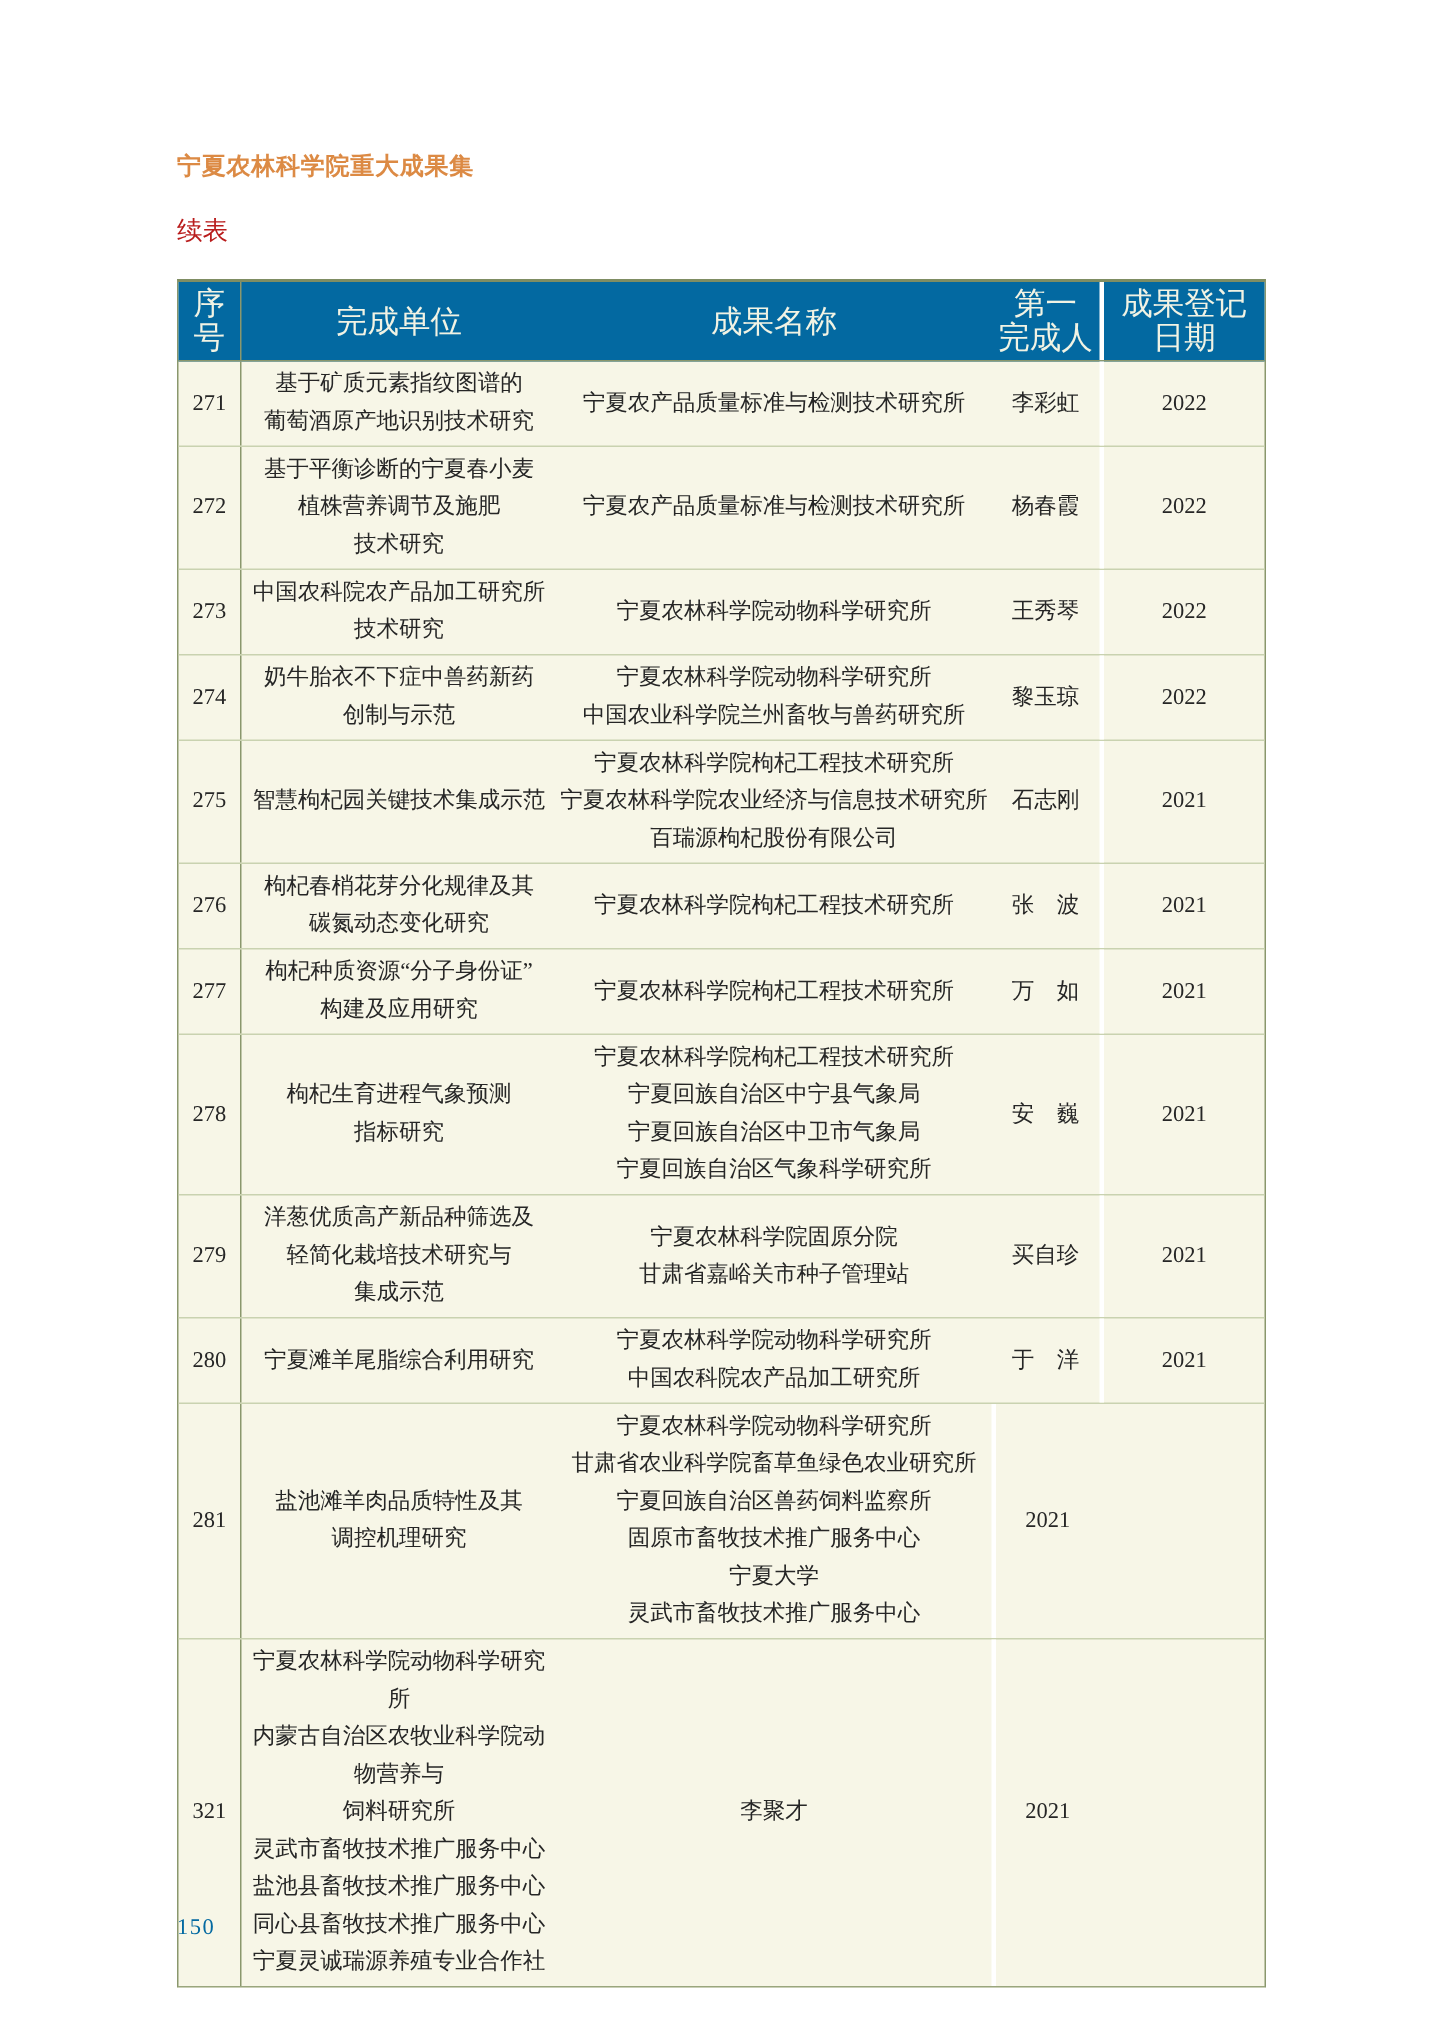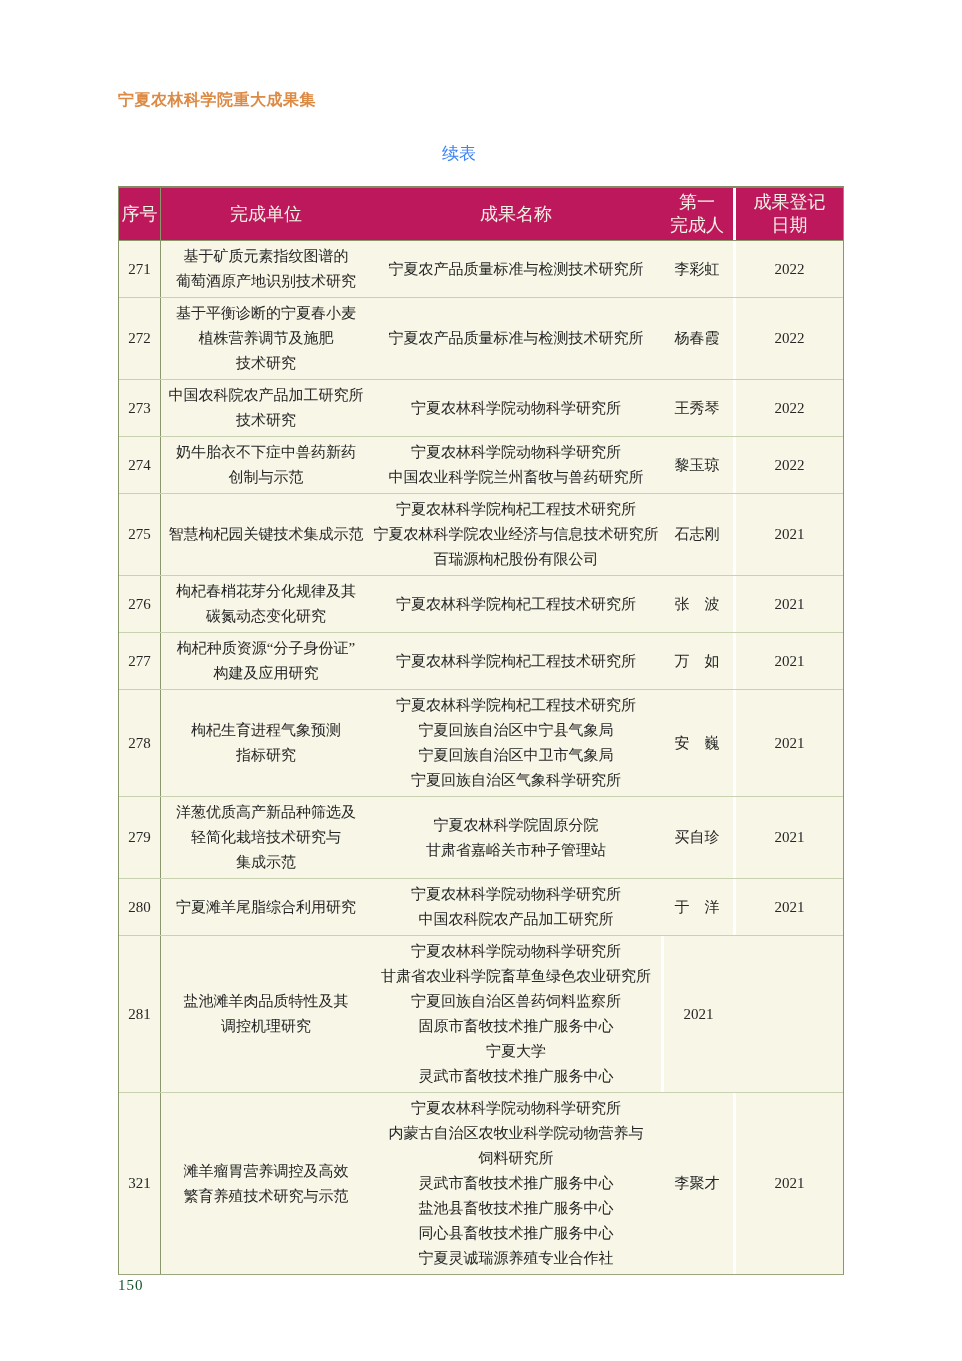--- a/index.html
+++ b/index.html
@@ -6,57 +6,57 @@
   html, body { width: 962px; height: 1361px; }
   body {
     position: relative;
     background: #ffffff;
     font-family: "Liberation Serif", serif;
     color: #262626;
   }
   .running-header {
     position: absolute;
     left: 118px;
-    top: 90px;
+    top: 101px;
     font-family: "Liberation Sans", sans-serif;
     font-weight: bold;
     font-size: 16px;
     letter-spacing: 0.5px;
     color: #dc8a44;
   }
   .continued-label {
     position: absolute;
     left: 118px;
     top: 142px;
     width: 726px;
-    text-align: center;
+    text-align: left;
     padding-right: 44px;
     font-size: 17px;
-    color: #3b82f6;
+    color: #b91c1c;
   }
   .results-table {
     position: absolute;
     left: 118px;
     top: 186px;
     width: 726px;
     background: #f7f6e7;
     border-top: 2px solid #7f8d63;
     border-left: 1px solid #8a976d;
     border-right: 1px solid #8a976d;
     border-bottom: 1px solid #9aa67e;
   }
   .thead, .tr {
     display: grid;
     grid-template-columns: 42px 210px 1fr 72px 110px;
   }
   .thead {
-    background: #be185d;
+    background: #0369a1;
     color: #f1f3e4;
     border-bottom: 1px solid #8a976d;
-    font-size: 18px;
+    font-size: 21px;
   }
   .th {
     display: flex;
     align-items: center;
     justify-content: center;
     text-align: center;
     line-height: 23px;
     min-height: 50px;
     padding: 3px 2px;
     white-space: pre-line;
@@ -72,21 +72,21 @@
     line-height: 25px;
     white-space: pre-line;
   }
   .col-no   { border-right: 1px solid #8a976d; }
   .col-year { border-left: 3px solid #ffffff; }
   .page-number {
     position: absolute;
     left: 118px;
     top: 1277px;
     font-size: 15px;
-    color: #14532d;
+    color: #0369a1;
     letter-spacing: 1px;
   }
 </style>
 </head>
 <body>
 
 <div class="running-header">宁夏农林科学院重大成果集</div>
 
 <div class="continued-label">续表</div>
 
@@ -208,22 +208,20 @@
 甘肃省农业科学院畜草鱼绿色农业研究所
 宁夏回族自治区兽药饲料监察所
 固原市畜牧技术推广服务中心
 宁夏大学
 灵武市畜牧技术推广服务中心</div>
     <div class="td col-year">2021</div>
   </div>
 
   <div class="tr">
     <div class="td col-no">321</div>
-    <div class="td col-name">滩羊瘤胃营养调控及高效
-繁育养殖技术研究与示范</div>
     <div class="td col-units">宁夏农林科学院动物科学研究所
 内蒙古自治区农牧业科学院动物营养与
 饲料研究所
 灵武市畜牧技术推广服务中心
 盐池县畜牧技术推广服务中心
 同心县畜牧技术推广服务中心
 宁夏灵诚瑞源养殖专业合作社</div>
     <div class="td col-person">李聚才</div>
     <div class="td col-year">2021</div>
   </div>

